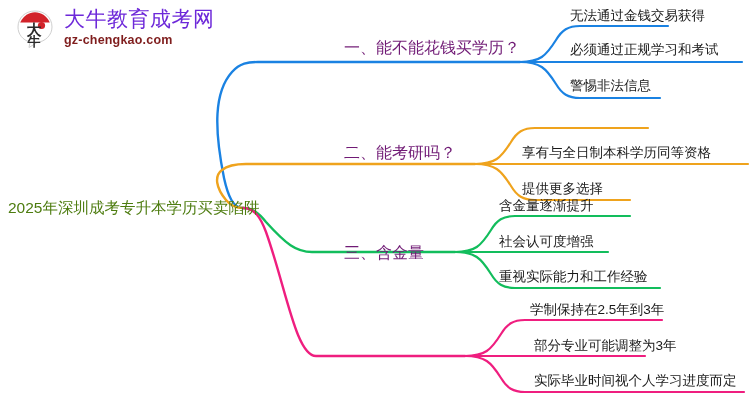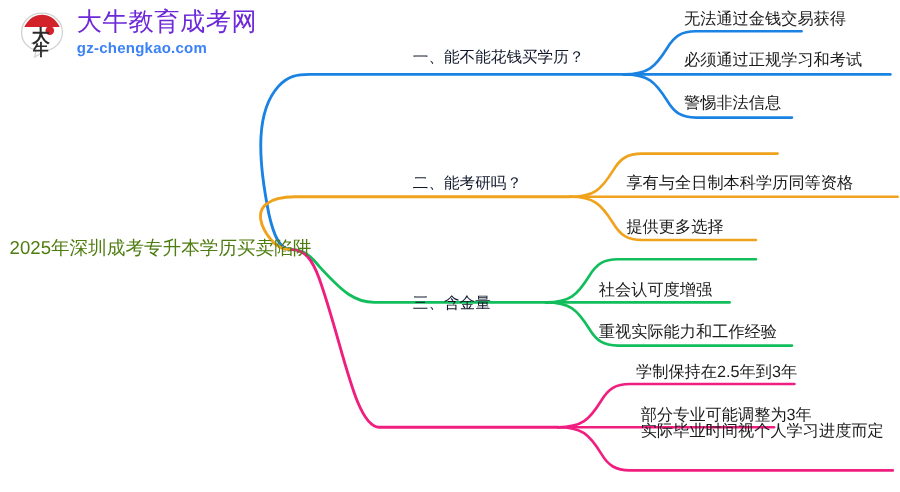--- a/index.html
+++ b/index.html
@@ -51,42 +51,42 @@
     font-size: 21px;
     font-weight: normal;
     color: #6d28d9;
     letter-spacing: 0.5px;
     line-height: 26px;
     white-space: nowrap;
   }
   .logo-en {
     font-size: 12.5px;
     font-weight: bold;
-    color: #3b82f6;
+    color: #7f1d1d;
     letter-spacing: 0.2px;
     line-height: 16px;
     white-space: nowrap;
   }
 
   
   .root-label {
     position: absolute;
     left: 8px;
     top: 197px;
     font-size: 15.5px;
     color: #4d7c0f;
     white-space: nowrap;
     line-height: 22px;
   }
 
   
   .branch-label {
     position: absolute;
-    font-size: 13px;
-    color: #0f172a;
+    font-size: 16px;
+    color: #701a75;
     white-space: nowrap;
     line-height: 20px;
   }
 
   
   .leaf-label {
     position: absolute;
     font-size: 13.5px;
     color: #1a1a1a;
     white-space: nowrap;
@@ -148,20 +148,21 @@
   <div class="branch-label" style="left:344px; top:38px;">一、能不能花钱买学历？</div>
   <div class="leaf-label" style="left:570px; top:40px;">必须通过正规学习和考试</div>
   <div class="leaf-label" style="left:570px; top:6px;">无法通过金钱交易获得</div>
   <div class="leaf-label" style="left:570px; top:76px;">警惕非法信息</div>
 
   <div class="branch-label" style="left:344px; top:143px;">二、能考研吗？</div>
   <div class="leaf-label" style="left:522px; top:143px;">享有与全日制本科学历同等资格</div>
   <div class="leaf-label" style="left:522px; top:179px;">提供更多选择</div>
 
   <div class="branch-label" style="left:344px; top:243px;">三、含金量</div>
+  <div class="leaf-label" style="left:499px; top:196px;">含金量逐渐提升</div>
   <div class="leaf-label" style="left:499px; top:267px;">重视实际能力和工作经验</div>
   <div class="leaf-label" style="left:499px; top:232px;">社会认可度增强</div>
 
   <div class="leaf-label" style="left:530px; top:300px;">学制保持在2.5年到3年</div>
   <div class="leaf-label" style="left:534px; top:336px;">部分专业可能调整为3年</div>
-  <div class="leaf-label" style="left:534px; top:349px;">实际毕业时间视个人学习进度而定</div>
+  <div class="leaf-label" style="left:534px; top:371px;">实际毕业时间视个人学习进度而定</div>
 
 </div>
 
 </body></html>

